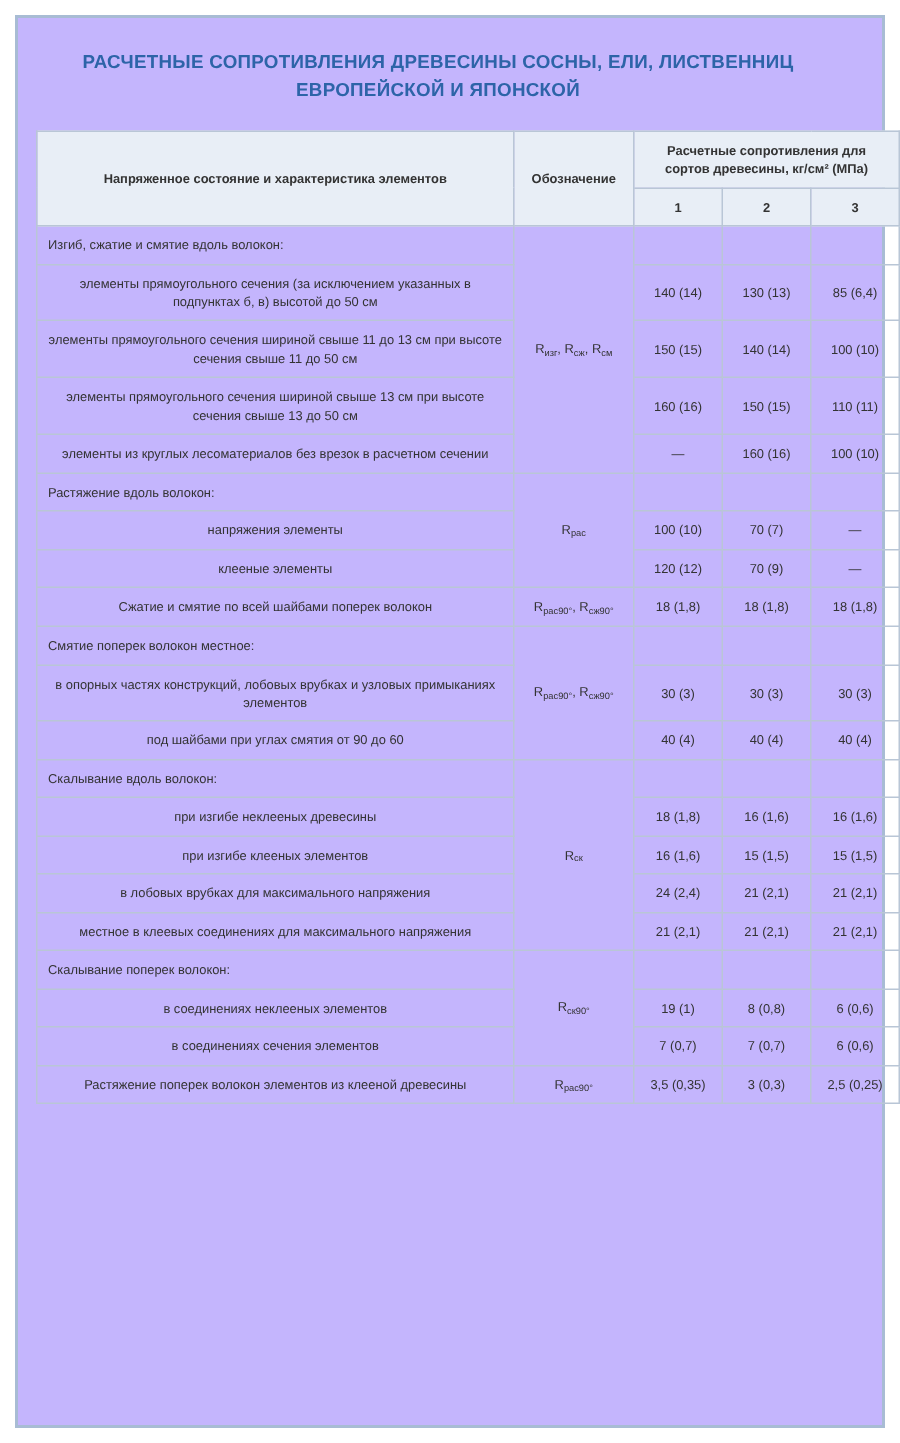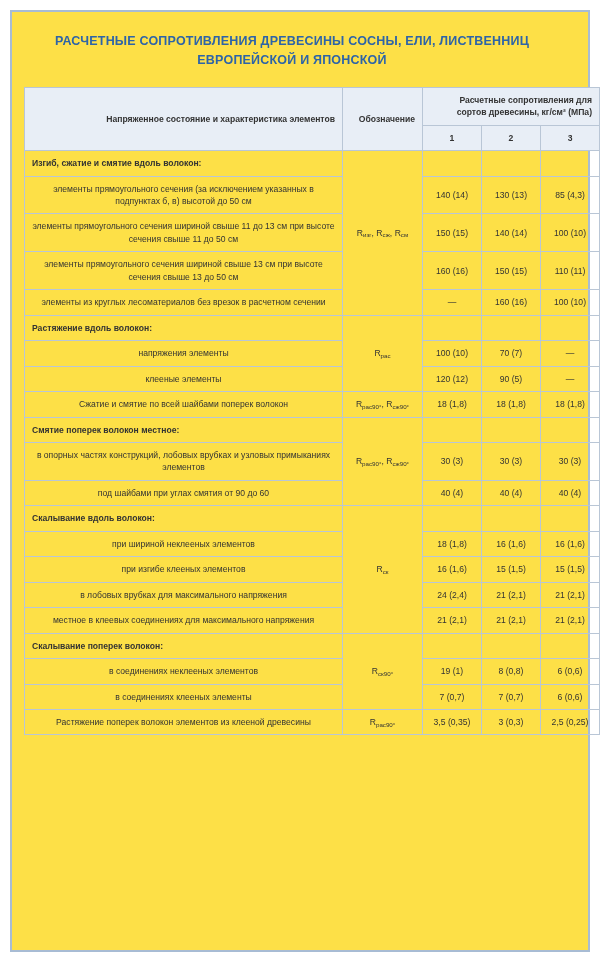--- a/index.html
+++ b/index.html
@@ -14,21 +14,21 @@
   }
   .page {
     width: 600px;
     height: 962px;
     box-sizing: border-box;
     padding: 10px;
     background: #ffffff;
   }
   .frame {
     border: 2px solid #a8bcd4;
-    background: #fde047;
+    background: #c4b5fd;
     height: 100%;
     box-sizing: border-box;
     padding: 14px 28px 12px 12px;
   }
   .doc-title {
     color: #2d64a8;
     font-size: 12.5px;
     font-weight: bold;
     text-align: center;
     line-height: 1.55;
@@ -46,41 +46,41 @@
     padding: 6px 7px;
     font-size: 8.6px;
     color: #333333;
     line-height: 1.45;
   }
   th.hdr {
     background: #e8eef6;
     font-weight: bold;
     color: #2b2b2b;
     font-size: 8.8px;
-    text-align: right;
+    text-align: center;
   }
   th.hdr.center {
     text-align: center;
   }
   td.sym {
     text-align: center;
     font-size: 9px;
     color: #333;
   }
   td.num {
     text-align: center;
     font-size: 8.8px;
     color: #333;
   }
   td.desc {
     text-align: center;
   }
   td.grp {
     text-align: left;
-    font-weight: bold;
+    font-weight: normal;
   }
   .colw1 { width: 318px; }
   .colw2 { width: 80px; }
   .colw3 { width: 59px; }
   sub {
     font-size: 0.72em;
     vertical-align: baseline;
     position: relative;
     bottom: -0.25em;
   }
@@ -118,21 +118,21 @@
             <td class="grp">Изгиб, сжатие и смятие вдоль волокон:</td>
             <td class="sym" rowspan="5">R<sub>изг</sub>, R<sub>сж</sub>, R<sub>см</sub></td>
             <td class="num"></td>
             <td class="num"></td>
             <td class="num"></td>
           </tr>
           <tr>
             <td class="desc">элементы прямоугольного сечения (за исключением указанных в подпунктах б, в) высотой до 50 см</td>
             <td class="num">140 (14)</td>
             <td class="num">130 (13)</td>
-            <td class="num">85 (4,3)</td>
+            <td class="num">85 (6,4)</td>
           </tr>
           <tr>
             <td class="desc">элементы прямоугольного сечения шириной свыше 11 до 13 см при высоте сечения свыше 11 до 50 см</td>
             <td class="num">150 (15)</td>
             <td class="num">140 (14)</td>
             <td class="num">100 (10)</td>
           </tr>
           <tr>
             <td class="desc">элементы прямоугольного сечения шириной свыше 13 см при высоте сечения свыше 13 до 50 см</td>
             <td class="num">160 (16)</td>
@@ -154,21 +154,21 @@
           </tr>
           <tr>
             <td class="desc">напряжения элементы</td>
             <td class="num">100 (10)</td>
             <td class="num">70 (7)</td>
             <td class="num">—</td>
           </tr>
           <tr>
             <td class="desc">клееные элементы</td>
             <td class="num">120 (12)</td>
-            <td class="num">90 (5)</td>
+            <td class="num">70 (9)</td>
             <td class="num">—</td>
           </tr>
           <tr>
             <td class="desc">Сжатие и смятие по всей шайбами поперек волокон</td>
             <td class="sym" rowspan="1">R<sub>рас90°</sub>, R<sub>сж90°</sub></td>
             <td class="num">18 (1,8)</td>
             <td class="num">18 (1,8)</td>
             <td class="num">18 (1,8)</td>
           </tr>
           <tr>
@@ -191,21 +191,21 @@
             <td class="num">40 (4)</td>
           </tr>
           <tr>
             <td class="grp">Скалывание вдоль волокон:</td>
             <td class="sym" rowspan="5">R<sub>ск</sub></td>
             <td class="num"></td>
             <td class="num"></td>
             <td class="num"></td>
           </tr>
           <tr>
-            <td class="desc">при шириной неклееных элементов</td>
+            <td class="desc">при изгибе неклееных древесины</td>
             <td class="num">18 (1,8)</td>
             <td class="num">16 (1,6)</td>
             <td class="num">16 (1,6)</td>
           </tr>
           <tr>
             <td class="desc">при изгибе клееных элементов</td>
             <td class="num">16 (1,6)</td>
             <td class="num">15 (1,5)</td>
             <td class="num">15 (1,5)</td>
           </tr>
@@ -228,21 +228,21 @@
             <td class="num"></td>
             <td class="num"></td>
           </tr>
           <tr>
             <td class="desc">в соединениях неклееных элементов</td>
             <td class="num">19 (1)</td>
             <td class="num">8 (0,8)</td>
             <td class="num">6 (0,6)</td>
           </tr>
           <tr>
-            <td class="desc">в соединениях клееных элементы</td>
+            <td class="desc">в соединениях сечения элементов</td>
             <td class="num">7 (0,7)</td>
             <td class="num">7 (0,7)</td>
             <td class="num">6 (0,6)</td>
           </tr>
           <tr>
             <td class="desc">Растяжение поперек волокон элементов из клееной древесины</td>
             <td class="sym" rowspan="1">R<sub>рас90°</sub></td>
             <td class="num">3,5 (0,35)</td>
             <td class="num">3 (0,3)</td>
             <td class="num">2,5 (0,25)</td>

